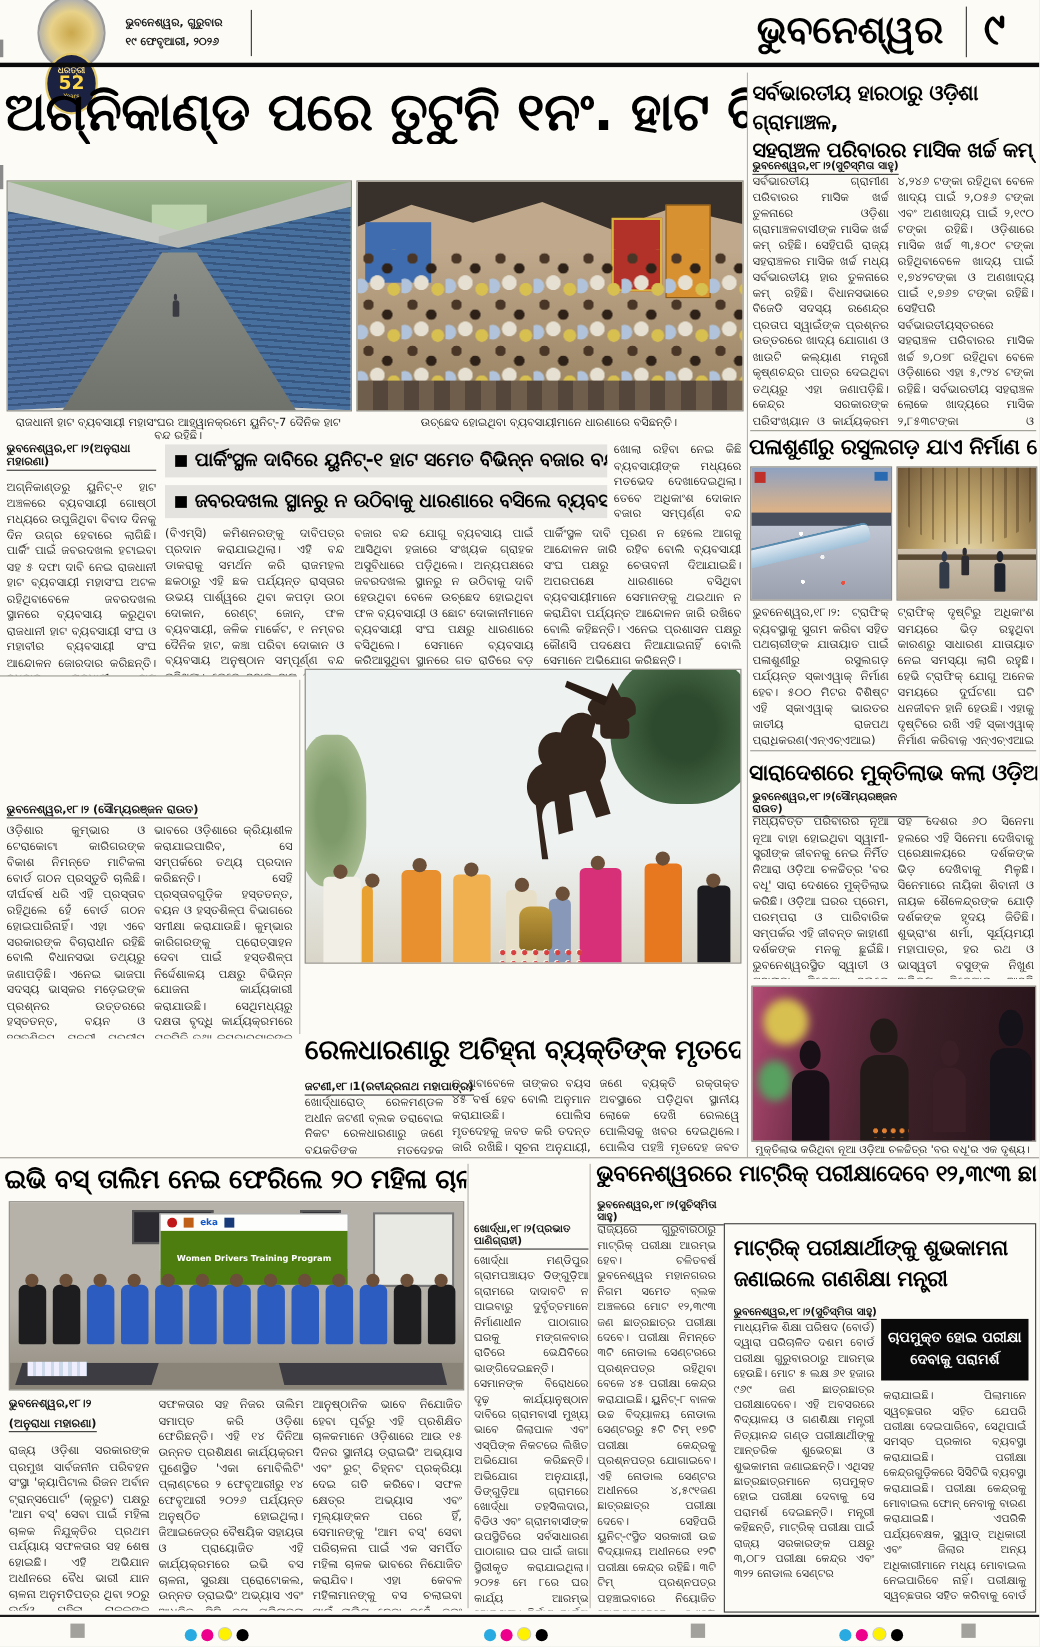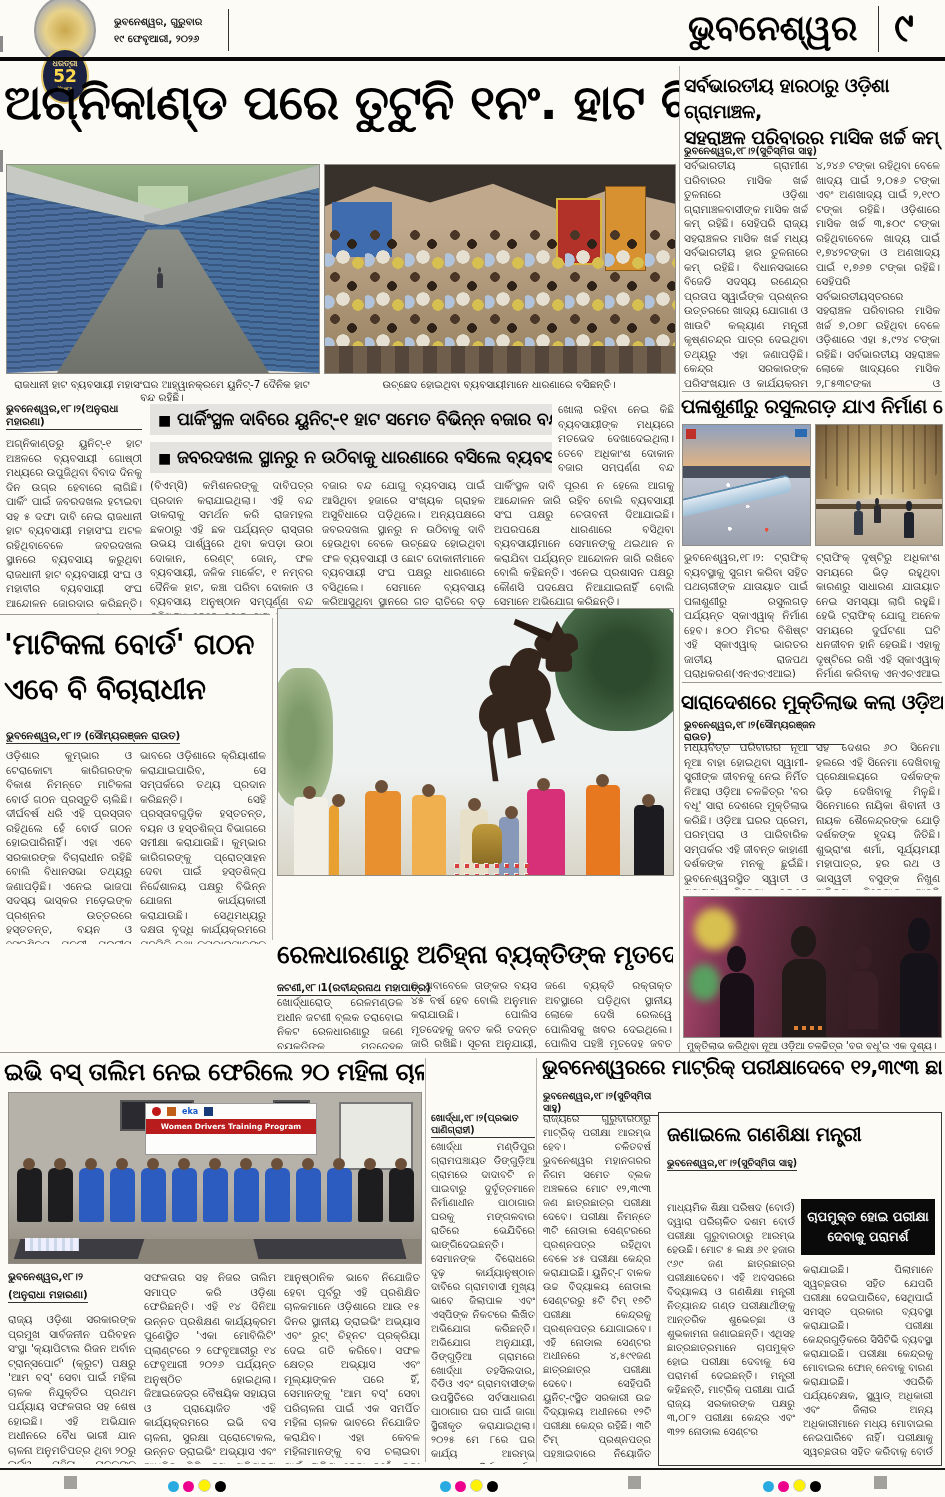--- a/index.html
+++ b/index.html
@@ -157,24 +157,20 @@
     <div class="abs" style="left:2%;top:48%;width:12%;height:26%;background:#58a060;border-radius:50%;filter:blur(4px);"></div>
     <div class="fig" style="left:14%;bottom:0;width:34px;height:64px;background:#181016;border-radius:14px 14px 0 0;"></div>
     <div class="fig" style="left:38%;bottom:0;width:44px;height:78px;background:#221a18;border-radius:16px 16px 0 0;"></div>
     <div class="abs" style="left:42%;bottom:2%;width:34px;height:10px;background:radial-gradient(circle 3px,#e08030 80%,transparent 82%);background-size:8px 8px;"></div>
     <div class="fig" style="left:64%;bottom:6%;width:30px;height:58px;background:#3a2026;border-radius:12px 12px 0 0;"></div>
     <div class="fig" style="left:84%;bottom:0;width:38px;height:84px;background:#151219;border-radius:14px 14px 0 0;"></div>
   </div>
   <div class="cap" style="left:683px;top:1040px;width:257px;font-size:9.8px;">ମୁକ୍ତିଲାଭ କରିଥିବା ନୂଆ ଓଡ଼ିଆ ଚଳଚ୍ଚିତ୍ର 'ବର ବଧୂ'ର ଏକ ଦୃଶ୍ୟ।</div>
 
   <div class="hrule" style="left:0;top:614px;width:270px;"></div>
-  <div class="abs hl" style="left:4px;top:622px;width:264px;font-size:29px;line-height:1.55;">
-    <div>'ମାଟିକଳା ବୋର୍ଡ' ଗଠନ</div>
-    <div>ଏବେ ବି ବିଚାରାଧୀନ</div>
-  </div>
   <div class="abs" style="left:6px;top:724px;width:180px;">
     <span class="byline byline-u">ଭୁବନେଶ୍ୱର,୧୮।୨ (ସୌମ୍ୟରଞ୍ଜନ ରାଉତ)</span>
   </div>
   <div class="body-col" style="left:6px;top:748px;width:126px;height:196px;">ଓଡ଼ିଶାର କୁମ୍ଭାର ଓ ଟେରାକୋଟା କାରିଗରଙ୍କ ବିକାଶ ନିମନ୍ତେ ମାଟିକଳା ବୋର୍ଡ ଗଠନ ପ୍ରସ୍ତୁତି ଚାଲିଛି। ଦୀର୍ଘବର୍ଷ ଧରି ଏହି ପ୍ରସ୍ତାବ ରହିଥିଲେ ହେଁ ବୋର୍ଡ ଗଠନ ହୋଇପାରିନାହିଁ। ଏହା ଏବେ ସରକାରଙ୍କ ବିଚାରାଧୀନ ରହିଛି ବୋଲି ବିଧାନସଭା ତଥ୍ୟରୁ ଜଣାପଡ଼ିଛି। ଏନେଇ ଭାଜପା ସଦସ୍ୟ ଭାସ୍କର ମଡ଼େଇଙ୍କ ପ୍ରଶ୍ନର ଉତ୍ତରରେ ହସ୍ତତନ୍ତ, ବୟନ ଓ ହସ୍ତଶିଳ୍ପ ମନ୍ତ୍ରୀ ପ୍ରଦୀପ ବଳ ସାମନ୍ତ ଦେଇଥିବା ତଥ୍ୟ ଅନୁଯାୟୀ ରାଜ୍ୟରେ ଟେରାକୋଟା କାରିଗର ଓ କୁମ୍ଭାରମାନଙ୍କ ବିକାଶ ନିମନ୍ତେ 'ମାଟିକଳା ବୋର୍ଡ' ଗଠନ ପାଇଁ ଏକ ପ୍ରସ୍ତାବ ରାଜ୍ୟ ସରକାରଙ୍କ ବିଚାରାଧୀନ</div>
   <div class="body-col" style="left:140px;top:748px;width:126px;height:196px;">ଭାବରେ ଓଡ଼ିଶାରେ କ୍ରିୟାଶୀଳ କରାଯାଇପାରିବ, ସେ ସମ୍ପର୍କରେ ତଥ୍ୟ ପ୍ରଦାନ କରିଛନ୍ତି। ସେହି ପ୍ରସ୍ତାବଗୁଡ଼ିକ ହସ୍ତତନ୍ତ, ବୟନ ଓ ହସ୍ତଶିଳ୍ପ ବିଭାଗରେ ସମୀକ୍ଷା କରାଯାଉଛି। କୁମ୍ଭାର କାରିଗରଙ୍କୁ ପ୍ରୋତ୍ସାହନ ଦେବା ପାଇଁ ହସ୍ତଶିଳ୍ପ ନିର୍ଦ୍ଦେଶାଳୟ ପକ୍ଷରୁ ବିଭିନ୍ନ ଯୋଜନା କାର୍ଯ୍ୟକାରୀ କରାଯାଉଛି। ସେଥିମଧ୍ୟରୁ ଦକ୍ଷତା ବୃଦ୍ଧି କାର୍ଯ୍ୟକ୍ରମରେ ଯୁବପିଢ଼ି ତଥା କୁମ୍ଭାରମାନଙ୍କ ପାଇଁ ନିୟମିତ ଓ ସ୍ଥାୟୀ ସ୍ୱରୋଜଗାର ନିଶ୍ଚିତ କରିବା ଏବଂ ଏହି କ୍ଷେତ୍ର ପ୍ରତି ଅଧିକରୁ ଅଧିକ ବ୍ୟକ୍ତିଙ୍କୁ ଆକୃଷ୍ଟ କରିବା ପାଇଁ ଯୋଜନାରେ କ୍ରମାଗତ ଦକ୍ଷତା ବୃଦ୍ଧି ତାଲିମ ପ୍ରଦାନ କରାଯାଉଛି। ତାଲିମ ସମୟରେ ପ୍ରଶିକ୍ଷାର୍ଥୀମାନଙ୍କ ବଳି</div>
 
   <div class="photo" style="left:277px;top:608px;width:395px;height:266px;">
     <div class="abs" style="inset:0;background:linear-gradient(#eef2f1 60%,#d9d5c8 100%);"></div>
     <div class="abs" style="right:-4%;top:-6%;width:34%;height:52%;background:radial-gradient(#2e4a2e 30%,#476847 70%);border-radius:45%;"></div>
     <div class="abs" style="left:-2%;top:22%;width:16%;height:52%;background:radial-gradient(#7e9a6a 30%,#a9bd92 80%);border-radius:40%;"></div>
@@ -215,21 +211,21 @@
     <div class="abs" style="left:80%;top:5%;width:17%;height:38%;background:#e9e9e4;border:2px solid #777;"></div>
     <div class="abs" style="left:27%;top:4%;width:17%;height:16%;background:#2a2a30;border:2px solid #555;"></div>
     <div class="abs" style="left:64%;top:4%;width:8%;height:20%;background:#2a2a30;border:2px solid #555;"></div>
     <div class="abs" style="left:33%;top:6%;width:170px;height:50px;background:#fdfdfb;border:1px solid #999;">
       <div style="display:flex;gap:6px;align-items:center;padding:3px 6px;">
         <span style="width:9px;height:9px;background:#c01818;display:inline-block;border-radius:50%;"></span>
         <span style="width:9px;height:9px;background:#c06018;display:inline-block;"></span>
         <span style="font-size:8px;font-weight:800;color:#1458c8;">eka</span>
         <span style="width:9px;height:9px;background:#183a78;display:inline-block;"></span>
       </div>
-      <div style="background:#b91c1c;color:#fff;font-size:7.5px;font-weight:bold;text-align:center;padding:3px 2px;white-space:nowrap;overflow:hidden;">Women Drivers Training Program</div>
+      <div style="background:#4d7c0f;color:#fff;font-size:7.5px;font-weight:bold;text-align:center;padding:20px 2px;white-space:nowrap;overflow:hidden;">Women Drivers Training Program</div>
     </div>
     <div class="abs" style="left:0;top:30%;width:100%;height:34%;background-image:radial-gradient(circle 6px at 14px 8px,#4a3828 92%,transparent),radial-gradient(rect 0,transparent 0);background-size:38px 100%;"></div>
     <div class="abs" style="left:0;top:44%;width:100%;display:flex;justify-content:center;">
       <div class="bluefig blackfig"></div>
       <div class="bluefig blackfig"></div>
       <div class="bluefig"></div>
       <div class="bluefig"></div>
       <div class="bluefig"></div>
       <div class="bluefig"></div>
       <div class="bluefig"></div>
@@ -261,20 +257,21 @@
 
   <div class="vr" style="left:536px;top:1058px;height:404px;"></div>
   <div class="abs hl" style="left:542px;top:1055px;width:400px;font-size:20.5px;white-space:nowrap;overflow:hidden;border-bottom:0;">ଭୁବନେଶ୍ୱରରେ ମାଟ୍ରିକ୍ ପରୀକ୍ଷାଦେବେ ୧୨,୩୯୩ ଛାତ୍ରଛାତ୍ରୀ</div>
   <div class="abs" style="left:543px;top:1090px;width:130px;">
     <span class="byline byline-u" style="font-size:9.6px;">ଭୁବନେଶ୍ୱର,୧୮।୨(ସୁଚିସ୍ମିତା ସାହୁ)</span>
   </div>
   <div class="body-col" style="left:543px;top:1112px;width:108px;height:352px;font-size:10.2px;">ରାଜ୍ୟରେ ଗୁରୁବାରଠାରୁ ମାଟ୍ରିକ୍ ପରୀକ୍ଷା ଆରମ୍ଭ ହେବ। ଚଳିତବର୍ଷ ଭୁବନେଶ୍ୱର ମହାନଗରର ନିଗମ ସମେତ ବ୍ଲକ ଅଞ୍ଚଳରେ ମୋଟ ୧୨,୩୯୩ ଜଣ ଛାତ୍ରଛାତ୍ର ପରୀକ୍ଷା ଦେବେ। ପରୀକ୍ଷା ନିମନ୍ତେ ୩ଟି ନୋଡାଲ ସେଣ୍ଟରରେ ପ୍ରଶ୍ନପତ୍ର ରହିଥିବା ବେଳେ ୪୫ ପରୀକ୍ଷା କେନ୍ଦ୍ର କରାଯାଇଛି। ୟୁନିଟ୍-୮ ବାଳକ ଉଚ୍ଚ ବିଦ୍ୟାଳୟ ନୋଡାଲ ସେଣ୍ଟରରୁ ୫ଟି ଟିମ୍ ୧୭ଟି ପରୀକ୍ଷା କେନ୍ଦ୍ରକୁ ପ୍ରଶ୍ନପତ୍ର ଯୋଗାଇବେ। ଏହି ନୋଡାଲ ସେଣ୍ଟର ଅଧୀନରେ ୪,୫୯୧ଜଣ ଛାତ୍ରଛାତ୍ର ପରୀକ୍ଷା ଦେବେ। ସେହିପରି ୟୁନିଟ୍-୯ସ୍ଥିତ ସରକାରୀ ଉଚ୍ଚ ବିଦ୍ୟାଳୟ ଅଧୀନରେ ୧୨ଟି ପରୀକ୍ଷା କେନ୍ଦ୍ର ରହିଛି। ୩ଟି ଟିମ୍ ପ୍ରଶ୍ନପତ୍ର ପହଞ୍ଚାଇବାରେ ନିୟୋଜିତ ହୋଇଥିବାବେଳେ ୨,୯୫୩ ଜଣ ଛାତ୍ରଛାତ୍ର ପରୀକ୍ଷା ଦେବେ। ୟୁନିଟ୍-୩ସ୍ଥିତ କ୍ୟାପିଟାଲ ହାଇସ୍କୁଲ ନୋଡାଲ୍ ସେଣ୍ଟର ହୋଇଥିବାବେଳେ ଏଠାରୁ ୧୬ଟି ପରୀକ୍ଷା କେନ୍ଦ୍ରକୁ ପ୍ରଶ୍ନପତ୍ର ପଠାଯିବ। ଏହା ଅଧୀନରେ ୪,୬୭୯ଜଣ ପରୀକ୍ଷାର୍ଥୀ ପରୀକ୍ଷା ଦେଉଥିବାବେଳେ ୪ଟି ଟିମ୍ ପ୍ରଶ୍ନପତ୍ର ପହଞ୍ଚାଇବା ଦାୟିତ୍ୱରେ ଅଛନ୍ତି।</div>
 
   <div class="abs" style="left:658px;top:1112px;width:282px;height:352px;border:1.5px solid #3a3a3a;background:#fcfbf6;">
     <div class="hl" style="margin:8px 8px 2px 8px;font-size:19.5px;line-height:1.45;">
+      <div>ମାଟ୍ରିକ୍ ପରୀକ୍ଷାର୍ଥୀଙ୍କୁ ଶୁଭକାମନା</div>
       <div>ଜଣାଇଲେ ଗଣଶିକ୍ଷା ମନ୍ତ୍ରୀ</div>
     </div>
     <div style="margin:2px 8px;">
       <span class="byline byline-u" style="font-size:9.6px;">ଭୁବନେଶ୍ୱର,୧୮।୨(ସୁଚିସ୍ମିତା ସାହୁ)</span>
     </div>
     <div class="abs" style="right:6px;top:86px;width:134px;height:56px;background:#0a0a0a;color:#fff;display:flex;flex-direction:column;align-items:center;justify-content:center;font-weight:800;font-size:13px;line-height:1.55;text-align:center;">
       <div>ଚାପମୁକ୍ତ ହୋଇ ପରୀକ୍ଷା</div>
       <div>ଦେବାକୁ ପରାମର୍ଶ</div>
     </div>
     <div class="body-col" style="left:8px;top:88px;width:128px;height:256px;font-size:10.2px;">ମାଧ୍ୟମିକ ଶିକ୍ଷା ପରିଷଦ (ବୋର୍ଡ) ଦ୍ୱାରା ପରିଚାଳିତ ଦଶମ ବୋର୍ଡ ପରୀକ୍ଷା ଗୁରୁବାରଠାରୁ ଆରମ୍ଭ ହେଉଛି। ମୋଟ ୫ ଲକ୍ଷ ୬୧ ହଜାର ୯୬୯ ଜଣ ଛାତ୍ରଛାତ୍ର ପରୀକ୍ଷାଦେବେ। ଏହି ଅବସରରେ ବିଦ୍ୟାଳୟ ଓ ଗଣଶିକ୍ଷା ମନ୍ତ୍ରୀ ନିତ୍ୟାନନ୍ଦ ଗଣ୍ଡ ପରୀକ୍ଷାର୍ଥୀଙ୍କୁ ଆନ୍ତରିକ ଶୁଭେଚ୍ଛା ଓ ଶୁଭକାମନା ଜଣାଇଛନ୍ତି। ଏଥିସହ ଛାତ୍ରଛାତ୍ରମାନେ ଚାପମୁକ୍ତ ହୋଇ ପରୀକ୍ଷା ଦେବାକୁ ସେ ପରାମର୍ଶ ଦେଇଛନ୍ତି। ମନ୍ତ୍ରୀ କହିଛନ୍ତି, ମାଟ୍ରିକ୍ ପରୀକ୍ଷା ପାଇଁ ରାଜ୍ୟ ସରକାରଙ୍କ ପକ୍ଷରୁ ୩,୦୮୨ ପରୀକ୍ଷା କେନ୍ଦ୍ର ଏବଂ ୩୨୨ ନୋଡାଲ ସେଣ୍ଟର</div>

